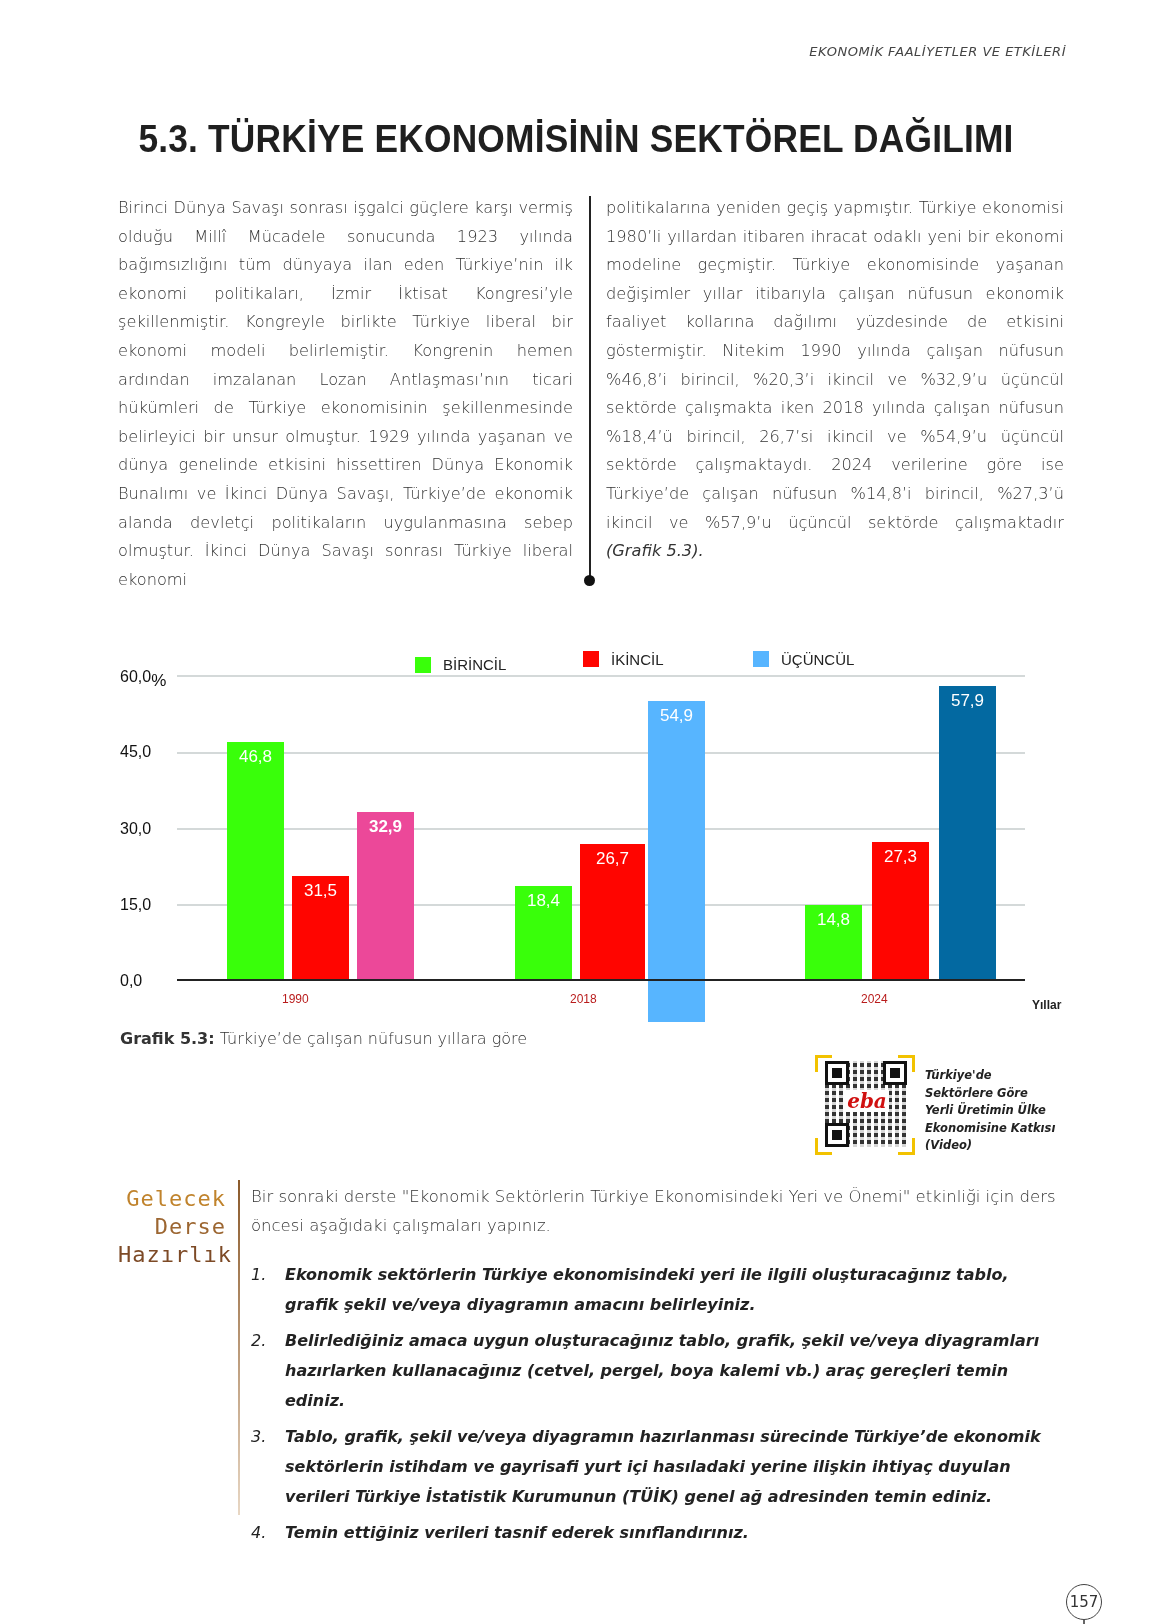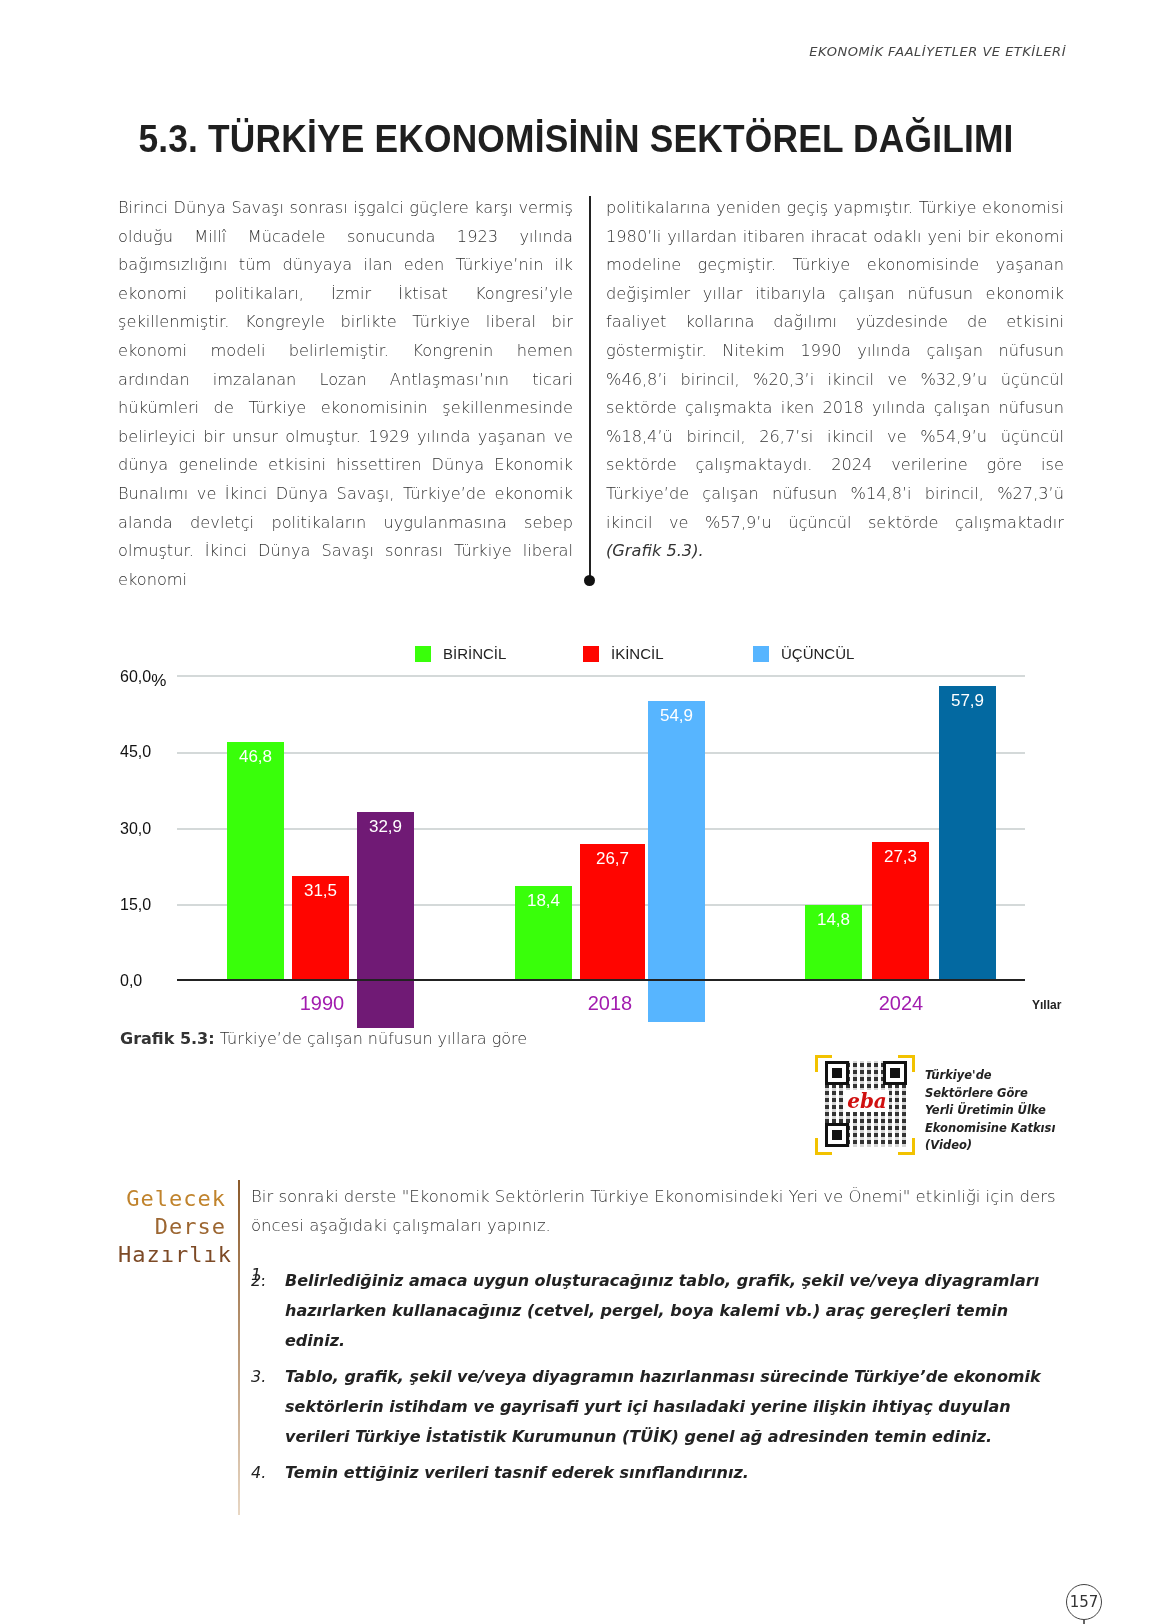--- a/index.html
+++ b/index.html
@@ -14,21 +14,21 @@
   .col-divider { position: absolute; left: 589px; top: 196px; width: 1.5px; height: 384px; background: #222; }
   .col-divider-dot { position: absolute; left: 584px; top: 575px; width: 11px; height: 11px; border-radius: 50%; background: #111; }
   .legend { position: absolute; top: 645px; left: 415px; display: flex; gap: 0; font-family: "Liberation Sans", sans-serif; font-size: 15px; color: #222; }
   .legend-item { display: flex; align-items: center; }
   .legend-swatch { width: 16px; height: 16px; margin-right: 12px; }
   .grid-line { position: absolute; left: 177px; width: 848px; height: 2px; background: #d4d9d9; }
   .axis-line { position: absolute; left: 177px; width: 848px; height: 2px; background: #222; }
   .y-tick { position: absolute; left: 120px; width: 60px; font-family: "Liberation Sans", sans-serif; font-size: 16px; color: #111; }
   .bar { position: absolute; width: 57px; }
   .bar-label { position: absolute; left: 0; width: 100%; top: 5px; text-align: center; color: #fff; font-family: "Liberation Sans", sans-serif; font-size: 17px; }
-  .x-tick { position: absolute; font-family: "Liberation Sans", sans-serif; font-size: 20px; color: #a21caf; width: 80px; text-align: center; }
+  .x-tick { position: absolute; font-family: "Liberation Sans", sans-serif; font-size: 12px; color: #b91c1c; width: 80px; }
   .x-axis-title { position: absolute; left: 1032px; top: 998px; font-family: "Liberation Sans", sans-serif; font-size: 12px; font-weight: 700; color: #222; }
 
   .caption { position: absolute; left: 120px; top: 1027px; font-family: "DejaVu Sans", sans-serif; font-size: 16px; line-height: 24px; color: #333; font-weight: 300; }
   .caption b { font-weight: 700; }
   .caption .line2 { padding-left: 102px; display: block; }
 
   
   .qr-box { position: absolute; left: 815px; top: 1055px; width: 100px; height: 100px; }
   .qr-corner { position: absolute; width: 14px; height: 14px; border-color: #f2c200; border-style: solid; }
   .qr-grid { position: absolute; left: 10px; top: 6px; width: 82px; height: 86px; background:
@@ -62,21 +62,21 @@
   <p>Birinci Dünya Savaşı sonrası işgalci güçlere karşı vermiş olduğu Millî Mücadele sonucunda 1923 yılında bağımsızlığını tüm dünyaya ilan eden Türkiye’nin ilk ekonomi politikaları, İzmir İktisat Kongresi’yle şekillenmiştir. Kongreyle birlikte Türkiye liberal bir ekonomi modeli belirlemiştir. Kongrenin hemen ardından imzalanan Lozan Antlaşması’nın ticari hükümleri de Türkiye ekonomisinin şekillenmesinde belirleyici bir unsur olmuştur. 1929 yılında yaşanan ve dünya genelinde etkisini hissettiren Dünya Ekonomik Bunalımı ve İkinci Dünya Savaşı, Türkiye’de ekonomik alanda devletçi politikaların uygulanmasına sebep olmuştur. İkinci Dünya Savaşı sonrası Türkiye liberal ekonomi</p>
 </div>
 <div class="col-divider"></div>
 <div class="col-divider-dot"></div>
 <div class="col right">
   <p><span>politikalarına yeniden geçiş yapmıştır. Türkiye ekonomisi 1980’li yıllardan itibaren ihracat odaklı yeni bir ekonomi modeline geçmiştir. Türkiye ekonomisinde yaşanan değişimler yıllar itibarıyla çalışan nüfusun ekonomik faaliyet kollarına dağılımı yüzdesinde de etkisini göstermiştir. Nitekim 1990 yılında çalışan nüfusun %46,8’i birincil, %20,3’i ikincil ve %32,9’u üçüncül sektörde çalışmakta iken 2018 yılında çalışan nüfusun %18,4’ü birincil, 26,7’si ikincil ve %54,9’u üçüncül sektörde çalışmaktaydı. 2024 verilerine göre ise Türkiye’de çalışan nüfusun %14,8’i birincil, %27,3’ü ikincil ve %57,9’u üçüncül sektörde çalışmaktadır</span> <span class="ref">(Grafik 5.3).</span></p>
 </div>
 
 <div>
   <div class="legend">
-    <div class="legend-item" style="width:168px;">
+    <div class="legend-item" style="width:168px;margin-top:11px;">
       <span class="legend-swatch" style="background:#39ff0a;"></span>
       <span>BİRİNCİL</span>
     </div>
     <div class="legend-item" style="width:170px;">
       <span class="legend-swatch" style="background:#ff0500;"></span>
       <span>İKİNCİL</span>
     </div>
     <div class="legend-item">
       <span class="legend-swatch" style="background:#57b5ff;"></span>
       <span>ÜÇÜNCÜL</span>
@@ -93,21 +93,21 @@
   <div class="y-tick" style="top:820px;">30,0</div>
   <div class="y-tick" style="top:896px;">15,0</div>
   <div class="y-tick" style="top:972px;">0,0</div>
 
   <div class="bar" style="left:227px; top:742px; height:238px; background:#39ff0a;">
       <span class="bar-label">46,8</span>
     </div>
   <div class="bar" style="left:292px; top:876px; height:104px; background:#ff0500;">
       <span class="bar-label">31,5</span>
     </div>
-  <div class="bar" style="left:357px; top:812px; height:216px; background:#701a75;">
+  <div class="bar" style="left:357px; top:812px; height:168px; background:#ec4899;font-weight:bold;">
       <span class="bar-label">32,9</span>
     </div>
 
   <div class="bar" style="left:515px; top:886px; height:94px; background:#39ff0a;">
       <span class="bar-label">18,4</span>
     </div>
   <div class="bar" style="left:580px; top:844px; height:136px; background:#ff0500;padding-left:8px;">
       <span class="bar-label">26,7</span>
     </div>
   <div class="bar" style="left:648px; top:701px; height:321px; background:#57b5ff;">
@@ -158,20 +158,20 @@
 </div>
 
 <div class="prep-heading">
   <span style="color:#c0832c;">Gelecek</span>
   <span style="color:#9c6631;">Derse</span>
   <span style="color:#7d4a26;">Hazırlık</span>
 </div>
 <div class="prep-divider"></div>
 <div class="prep-intro">Bir sonraki derste "Ekonomik Sektörlerin Türkiye Ekonomisindeki Yeri ve Önemi" etkinliği için ders öncesi aşağıdaki çalışmaları yapınız.</div>
 <ol class="prep-list">
-  <li><span class="num">1.</span></li>
+  <li><span class="num">1.</span><span>Ekonomik sektörlerin Türkiye ekonomisindeki yeri ile ilgili oluşturacağınız tablo, grafik şekil ve/veya diyagramın amacını belirleyiniz.</span></li>
   <li><span class="num">2.</span><span>Belirlediğiniz amaca uygun oluşturacağınız tablo, grafik, şekil ve/veya diyagramları hazırlarken kullanacağınız (cetvel, pergel, boya kalemi vb.) araç gereçleri temin ediniz.</span></li>
   <li><span class="num">3.</span><span>Tablo, grafik, şekil ve/veya diyagramın hazırlanması sürecinde Türkiye’de ekonomik sektörlerin istihdam ve gayrisafi yurt içi hasıladaki yerine ilişkin ihtiyaç duyulan verileri Türkiye İstatistik Kurumunun (TÜİK) genel ağ adresinden temin ediniz.</span></li>
   <li><span class="num">4.</span><span>Temin ettiğiniz verileri tasnif ederek sınıflandırınız.</span></li>
 </ol>
 
 <div class="page-number">157</div>
 <div class="page-number-line"></div>
 
 </body></html>

